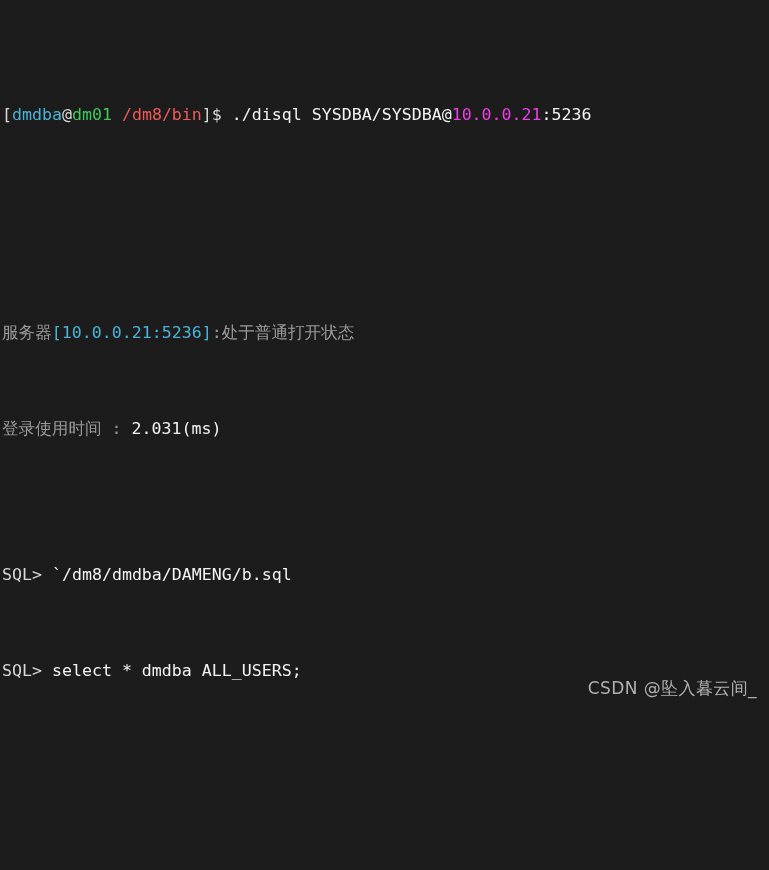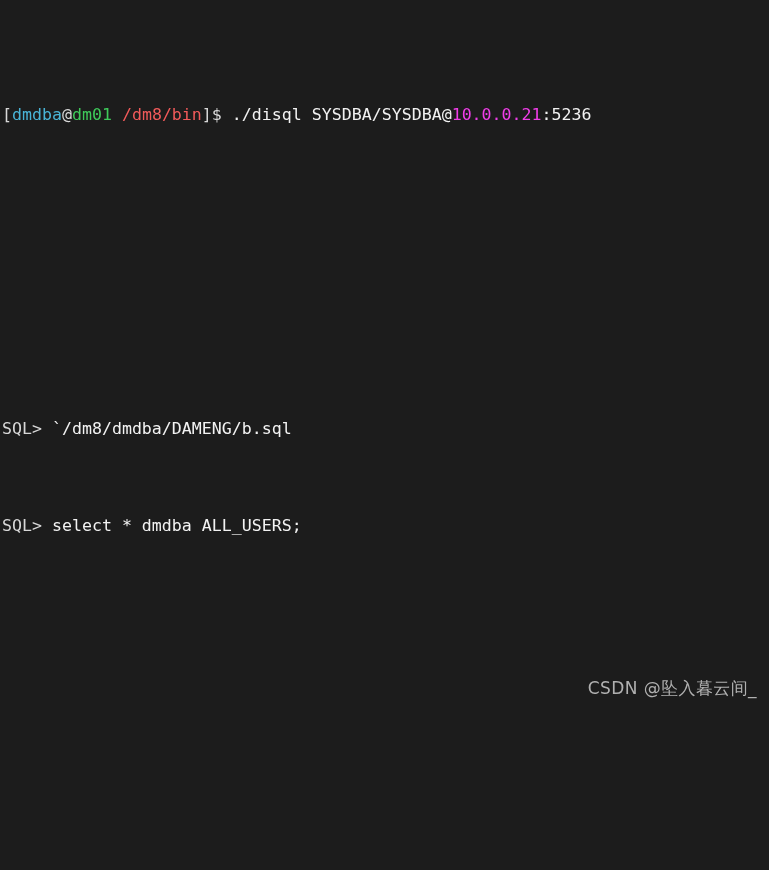--- a/index.html
+++ b/index.html
@@ -69,21 +69,23 @@
 
 <div id="terminal">
   <div class="screen">
 
     
     <div class="line"><span class="c-white">[</span><span class="c-cyan">dmdba</span><span class="c-white">@</span><span class="c-green">dm01</span><span class="c-white"> </span><span class="c-red">/dm8/bin</span><span class="c-white">]</span><span class="c-white">$</span><span class="c-bright"> ./disql SYSDBA/SYSDBA@</span><span class="c-magenta">10.0.0.21</span><span class="c-bright">:5236</span></div>
 
     <div class="blank"></div>
 
     
+    <div class="line"><span class="c-dim">服务器</span><span class="c-cyan">[10.0.0.21:5236]</span><span class="c-dim">:处于普通打开状态</span></div>
 
+    <div class="line"><span class="c-dim">登录使用时间 : </span><span class="c-bright">2.031(ms)</span></div>
 
 
     
     <div class="line"><span class="c-white">SQL&gt; </span><span class="c-bright">`/dm8/dmdba/DAMENG/b.sql</span></div>
 
     <div class="line"><span class="c-white">SQL&gt; </span><span class="c-bright">select * dmdba ALL_USERS;</span></div>
 
     <div class="blank"></div>
 
     

